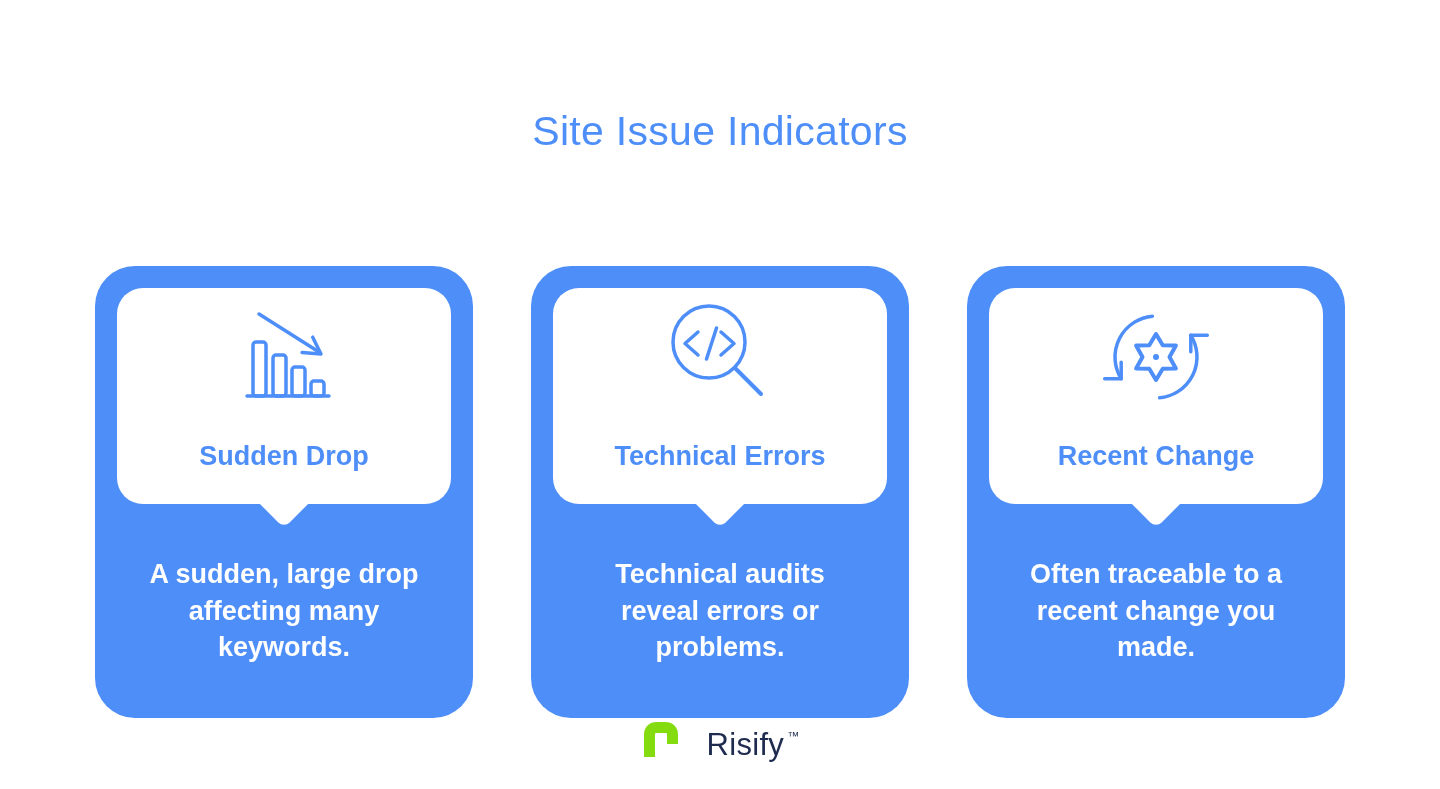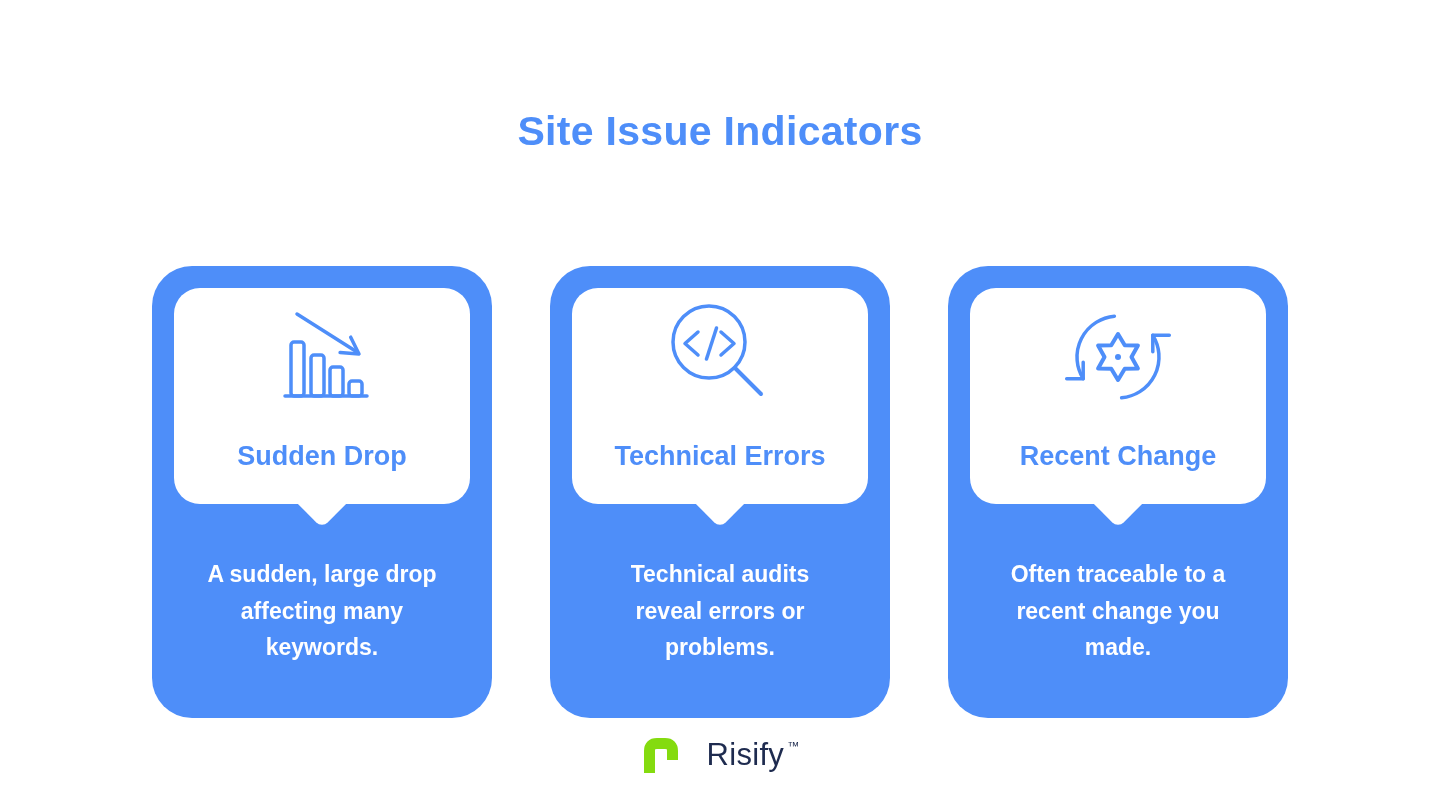--- a/index.html
+++ b/index.html
@@ -2,57 +2,57 @@
 <html><head>
 <meta charset="utf-8">
 <style>
   * { margin:0; padding:0; box-sizing:border-box; }
   html,body { width:1440px; height:789px; background:#ffffff; overflow:hidden;
               font-family:"Liberation Sans", sans-serif; }
   .page { position:relative; width:1440px; height:789px; }
 
   .page-title {
     position:absolute; top:108px; left:0; width:100%;
-    text-align:center; font-size:41px; font-weight:bold;
+    text-align:center; font-size:41px; font-weight:normal;
     color:#4E8EF9; letter-spacing:0.3px;
   }
 
   .cards {
     position:absolute; top:266px; left:0; width:100%;
     display:flex; justify-content:center; gap:58px;
   }
   .card {
-    width:340px; height:452px; background:#4E8EF9;
+    width:378px; height:452px; background:#4E8EF9;
     border-radius:40px; position:relative;
   }
   .bubble {
     position:absolute; top:22px; left:22px; right:22px; height:216px;
     background:#ffffff; border-radius:26px;
     display:flex; flex-direction:column; align-items:center;
   }
   .bubble-tail {
     position:absolute; left:50%; bottom:0; width:34px; height:34px;
     background:#ffffff; transform:translate(-50%,50%) rotate(45deg);
     border-radius:0 0 8px 0;
   }
   .icon-wrap { margin-top:12px; width:110px; height:110px; }
   .icon-wrap svg { display:block; width:110px; height:110px; }
   .card-heading {
     margin-top:30px; font-size:27px; font-weight:bold; color:#4E8EF9;
     text-align:center; line-height:32px;
   }
   .card-desc {
     position:absolute; top:290px; left:49px; right:49px;
-    text-align:center; color:#ffffff; font-size:23px; font-weight:bold;
+    text-align:center; color:#ffffff; font-size:27px; font-weight:bold;
     line-height:36.5px;
   }
 
   .footer {
-    position:absolute; left:0; bottom:10px; width:100%;
-    display:flex; justify-content:center; align-items:flex-start; gap:28px;
+    position:absolute; left:0; bottom:26px; width:100%;
+    display:flex; justify-content:center; align-items:flex-end; gap:28px;
   }
   .brand-name {
     font-size:31px; font-weight:500; color:#1E2B4F; letter-spacing:0.3px;
     display:flex; align-items:flex-start;
   }
   .tm { font-size:12px; color:#1E2B4F; position:relative; top:2px; margin-left:3px; }
 
   .stroke-blue { stroke:#4E8EF9; fill:none; }
 </style>
 </head>

